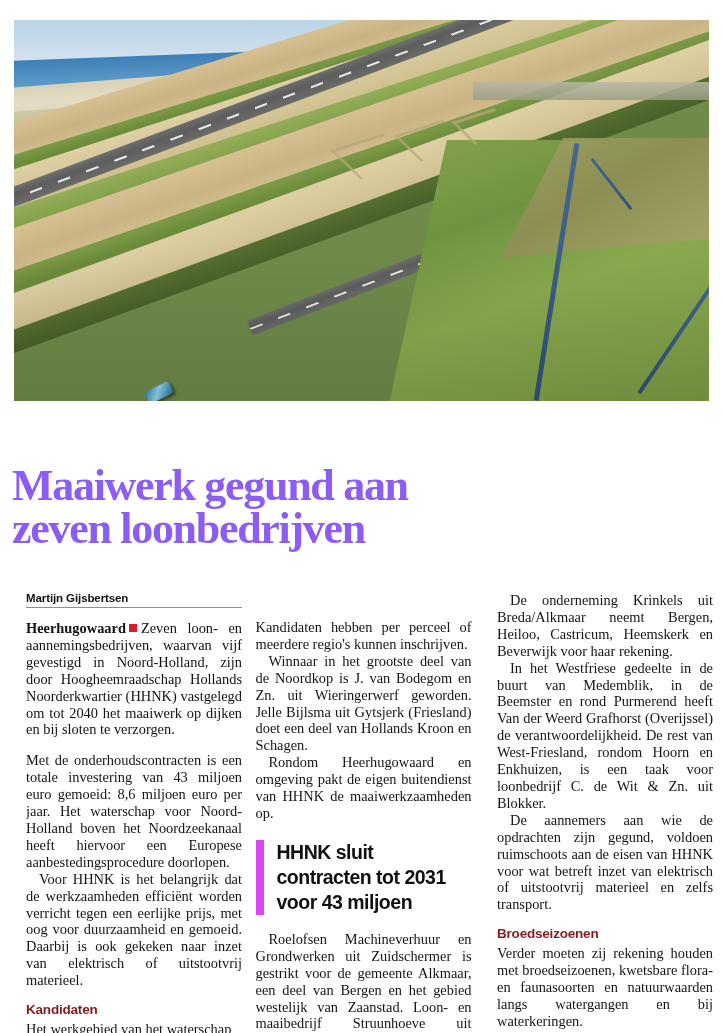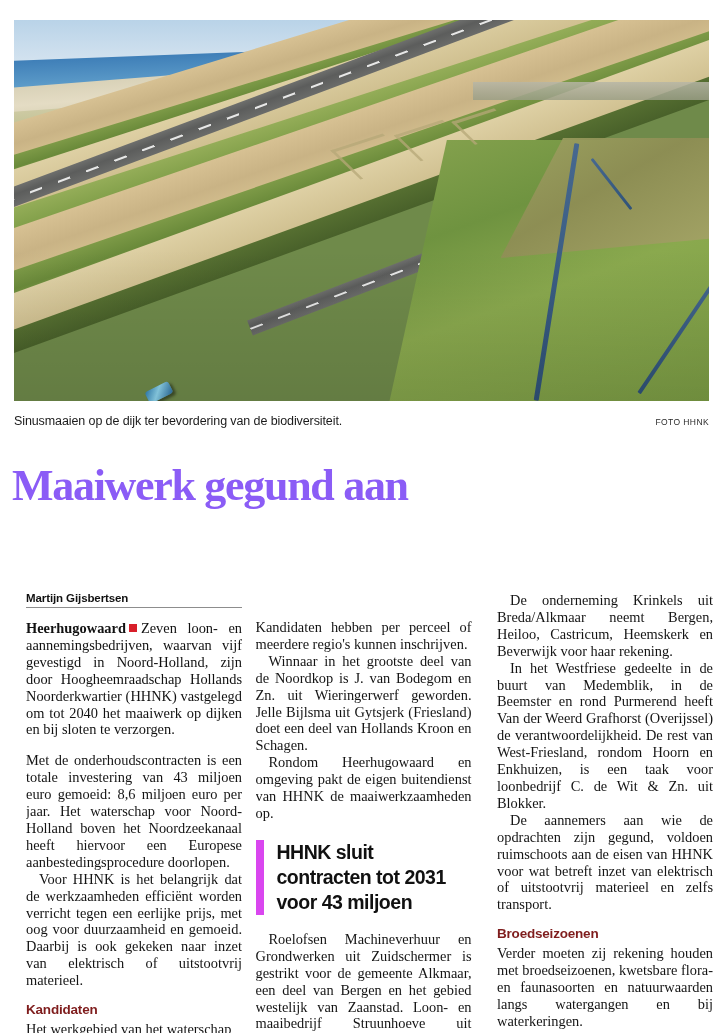--- a/index.html
+++ b/index.html
@@ -332,27 +332,24 @@
         <div class="road-line"></div>
       </div>
       <div class="road" style="top:300px;height:16px;transform:rotate(-21deg);left:34%;width:85%;">
         <div class="road-line"></div>
       </div>
       <div class="car"></div>
       <div class="photo-shade"></div>
     </div>
   </div>
 
-  <div class="caption-row">
-    <div class="caption">Sinusmaaien op de dijk ter bevordering van de biodiversiteit.</div>
-    <div class="credit">FOTO HHNK</div>
-  </div>
 
   <h1 class="headline">
     <span>Maaiwerk gegund aan</span>
+    <span>zeven loonbedrijven</span>
   </h1>
 
   <div class="cols">
 
     <div class="col col1">
       <div class="byline">Martijn Gijsbertsen</div>
       <div class="byline-rule"></div>
 
       <p class="lead">
         <span class="place">Heerhugowaard</span><span class="sq"></span><span>Zeven loon- en aannemingsbedrijven, waarvan vijf gevestigd in Noord-Holland, zijn door Hoogheemraadschap Hollands Noorderkwartier (HHNK) vastgelegd om tot 2040 het maaiwerk op dijken en bij sloten te verzorgen.</span>

